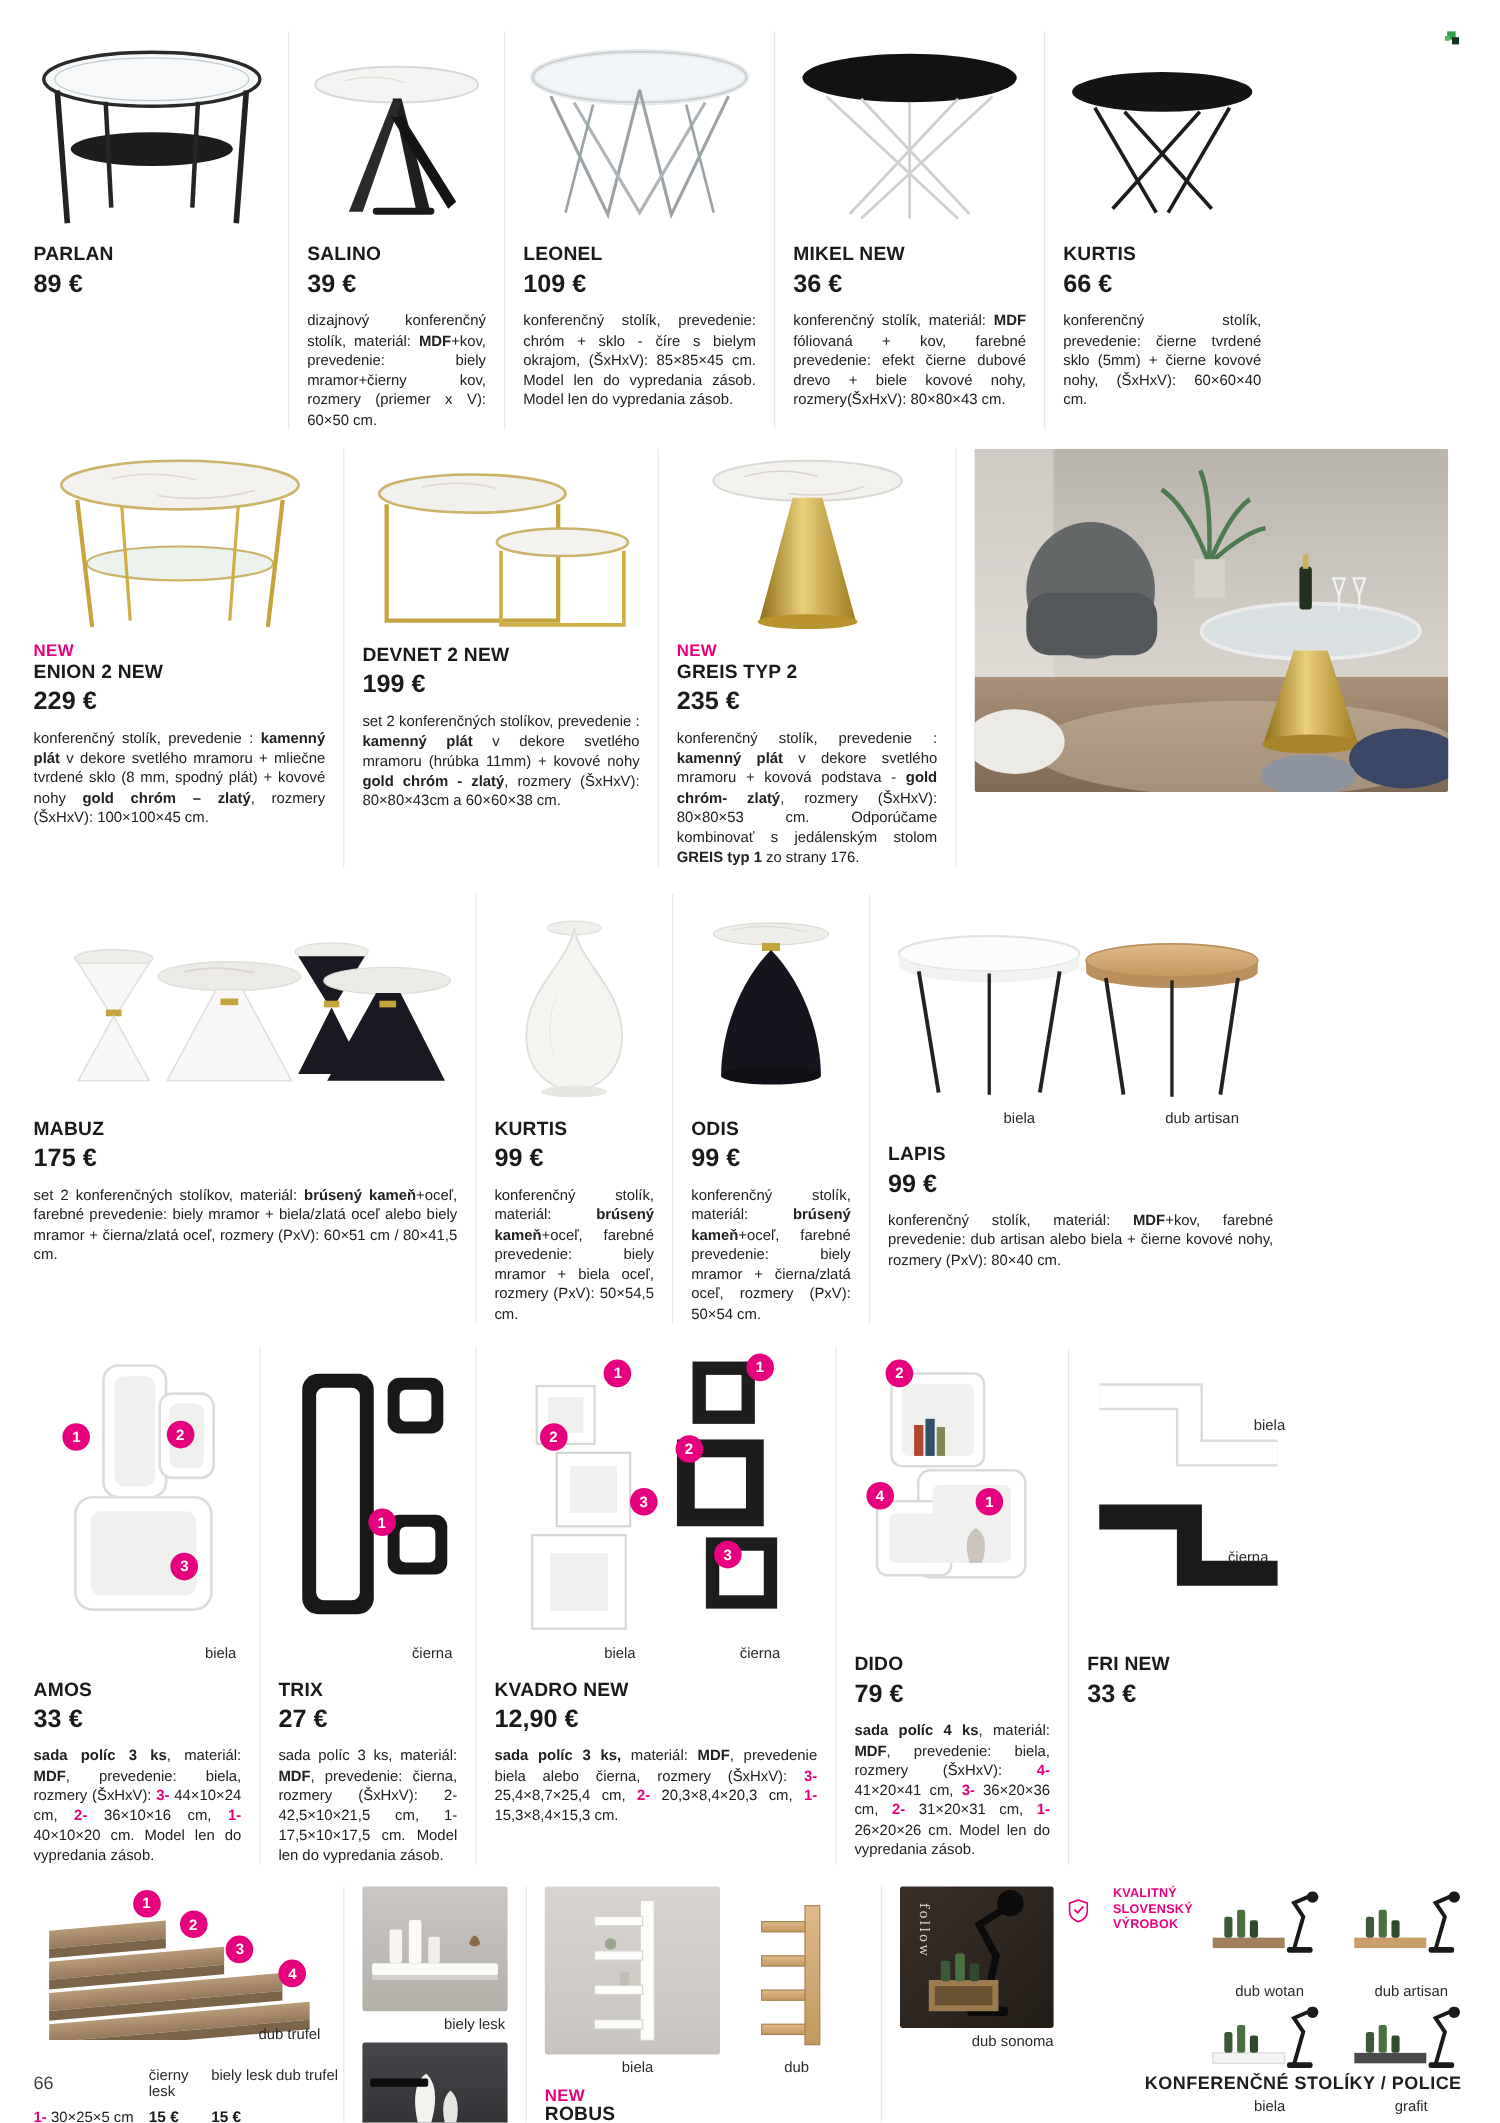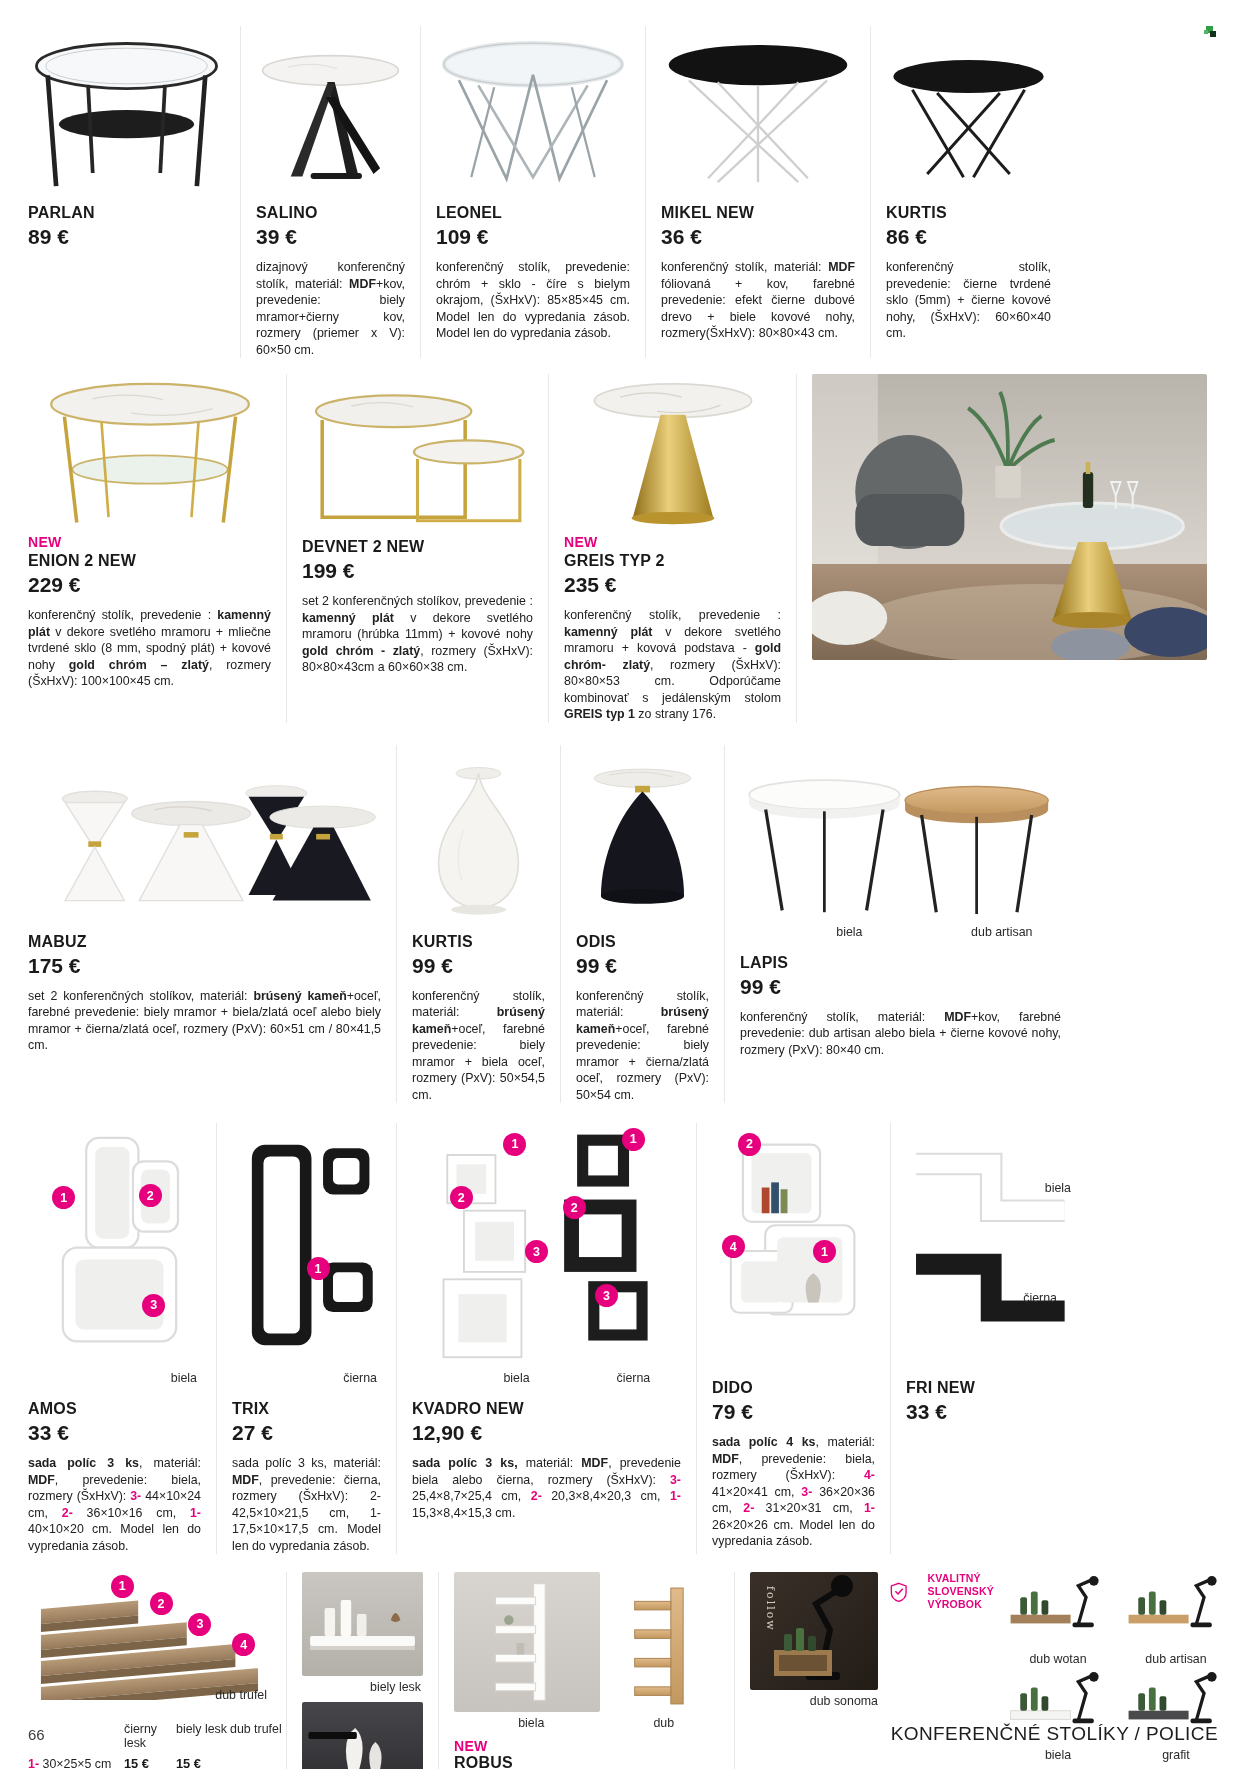--- a/index.html
+++ b/index.html
@@ -65,21 +65,21 @@
   .fedor-left .variant-label{display:block;text-align:right;margin-top:4px}
   .fedor-grid{flex:1;display:grid;grid-template-columns:104px 1fr 1fr;column-gap:10px;row-gap:2px;align-items:end}
   .fedor-grid figure{margin:0}
   .fedor-grid figcaption{text-align:center;font-size:12.4px;color:#2a2a2a;margin-top:16px}
   .fedor-cell{height:64px;display:flex;align-items:flex-end;justify-content:center}
   .quality-badge{display:flex;gap:20px;align-items:center;align-self:start;color:#e6007e;font-weight:800;font-size:10.5px;line-height:1.25;letter-spacing:.2px}
   .fedor-newblock{margin-top:10px}
   
   .footer{position:absolute;left:28px;right:32px;bottom:24px;display:flex;justify-content:space-between;align-items:baseline}
   .page-num{font-size:15px;color:#3c3c3c}
-  .section-title{font-size:19px;font-weight:400;letter-spacing:.4px;color:#1d1d1d}
+  .section-title{font-size:15px;font-weight:700;letter-spacing:.4px;color:#1d1d1d}
   .corner-icon{position:absolute;top:26px;right:34px}
   .fri-lbl-1{position:absolute;right:2px;top:58px}
   .fri-lbl-2{position:absolute;right:16px;top:168px}
 </style>
 </head>
 <body>
 
 <svg width="0" height="0" style="position:absolute">
   <defs>
     <linearGradient id="g-gold" x1="0" y1="0" x2="1" y2="0">
@@ -188,21 +188,21 @@
           <ellipse cx="100" cy="32" rx="91" ry="20" fill="#141414"></ellipse>
           <g stroke="#1c1c1c" stroke-width="3.6" fill="none">
             <path d="M32 48 L94 154"></path>
               <path d="M168 48 L106 154"></path>
             <path d="M62 52 L150 150"></path>
               <path d="M138 52 L50 150"></path>
           </g>
         </svg>
       </div>
       <h3 class="name">KURTIS</h3>
-      <div class="price">86 €</div>
+      <div class="price">66 €</div>
       <p class="desc"><span>konferenčný stolík, prevedenie: čierne tvrdené sklo (5mm) + čierne kovové nohy, (ŠxHxV): 60×60×40 cm.</span></p>
     </article>
   </section>
 
   <section class="row" id="row2">
 
     <article class="card">
       <div class="img">
         <svg viewBox="0 0 250 170" width="240" height="150">
           <ellipse cx="125" cy="32" rx="112" ry="23" fill="#f2f1ee" stroke="#cbb36a" stroke-width="2.5"></ellipse>

